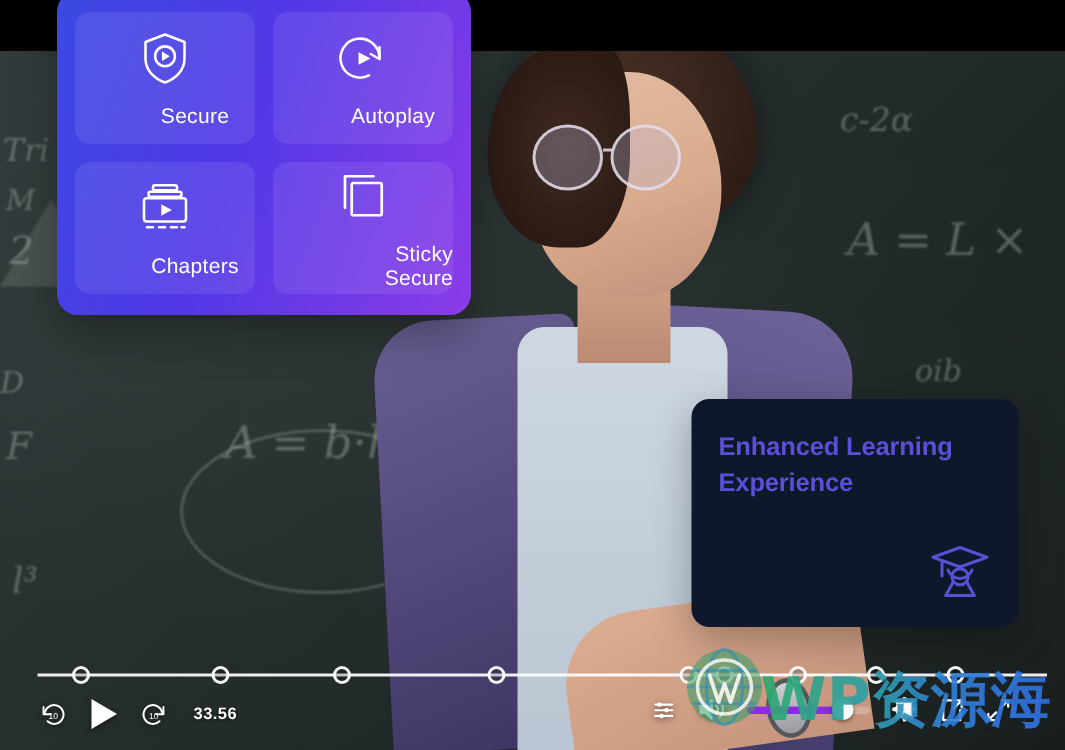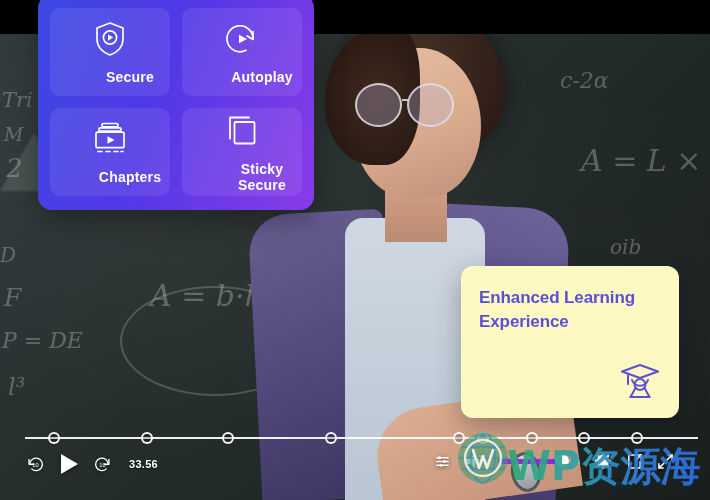--- a/index.html
+++ b/index.html
@@ -48,21 +48,21 @@
   }
   .chalk.f1 { left: 2px;  top: 60px;  font-size: 21px; }
   .chalk.f2 { left: 4px;  top: 95px;  font-size: 19px; }
   .chalk.f3 { left: 6px;  top: 125px; font-size: 26px; letter-spacing: 3px;}
   .chalk.f4 { left: 0px;  top: 215px; font-size: 20px; }
   .chalk.f5 { left: 4px;  top: 255px; font-size: 25px; }
   .chalk.f6 { left: 2px;  top: 300px; font-size: 22px; }
   .chalk.f7 { left: 8px;  top: 345px; font-size: 24px; }
   .chalk.f8 { left: 30px; top: 395px; font-size: 26px; }
   .chalk.f9 { left: 560px; top: 40px; font-size: 22px; }
-  .chalk.f10{ left: 581px; top: 115px; font-size: 30px; }
+  .chalk.f10{ left: 565px; top: 115px; font-size: 30px; }
   .chalk.f11{ left: 610px; top: 207px; font-size: 20px; }
   .chalk.f12{ left: 585px; top: 300px; font-size: 18px; }
   .chalk.f13{ left: 150px; top: 250px; font-size: 30px; }
   .chalk.f14{ left: 330px; top: 70px;  font-size: 18px; }
   .chalk-ellipse {
     position: absolute; left: 120px; top: 258px;
     width: 190px; height: 110px;
     border: 2px solid rgba(226,232,228,0.22);
     border-radius: 50%;
     filter: blur(0.7px);
@@ -169,51 +169,51 @@
     align-items: center;
     justify-content: center;
     gap: 10px;
     cursor: pointer;
   }
   .feature-icon { width: 40px; height: 40px; display: block; }
   .feature-icon svg { width: 40px; height: 40px; display: block; }
   .feature-label {
     color: #ffffff;
     font-size: 14px;
-    font-weight: bold;
+    font-weight: normal;
     letter-spacing: 0.2px;
-    text-align: center;
+    text-align: right;
     margin-left: 40px;
   }
 
   
   .info-card {
     position: absolute; left: 461px; top: 266px;
     width: 218px; height: 152px;
-    background: #fef9c3;
+    background: #0f172a;
     border-radius: 12px;
     padding: 20px 18px 14px 18px;
     z-index: 10;
     box-shadow: 0 8px 26px rgba(0,0,0,0.28);
   }
   .info-title {
     color: #5b4fd8;
     font-size: 17px;
     font-weight: bold;
     line-height: 1.42;
     letter-spacing: -0.1px;
   }
   .info-icon {
     position: absolute; right: 16px; bottom: 14px;
     width: 46px; height: 46px;
   }
   .info-icon svg { width: 46px; height: 46px; display: block; }
 
   
-  .controls { position: absolute; left: 0; bottom: 12px; width: 710px; height: 68px; z-index: 20; }
+  .controls { position: absolute; left: 0; bottom: 0; width: 710px; height: 68px; z-index: 20; }
   .progress-wrap {
     position: absolute; left: 25px; right: 12px; top: 10px; height: 16px;
     cursor: pointer;
   }
   .progress-track {
     position: absolute; left: 0; right: 0; top: 7px; height: 2px;
     background: rgba(255,255,255,0.92);
   }
   .chapter-dot {
     position: absolute; top: 2px;
@@ -298,21 +298,20 @@
   <div class="video-bg">
     <div class="board">
       <div class="chalk-tri"></div>
       <div class="chalk-ellipse"></div>
       <div class="chalk-rect"></div>
       <span class="chalk f1">Tri</span>
       <span class="chalk f2">M</span>
       <span class="chalk f3">2</span>
       <span class="chalk f4">D</span>
       <span class="chalk f5">F</span>
-      <span class="chalk f6">P = DE</span>
       <span class="chalk f7">l³</span>
       <span class="chalk f9">c-2α</span>
       <span class="chalk f10">A = L ×</span>
       <span class="chalk f11">oib</span>
       <span class="chalk f12">IOID</span>
       <span class="chalk f13">A = b·h</span>
       <span class="chalk f14">LE</span>
     </div>
 
     <div class="person">

